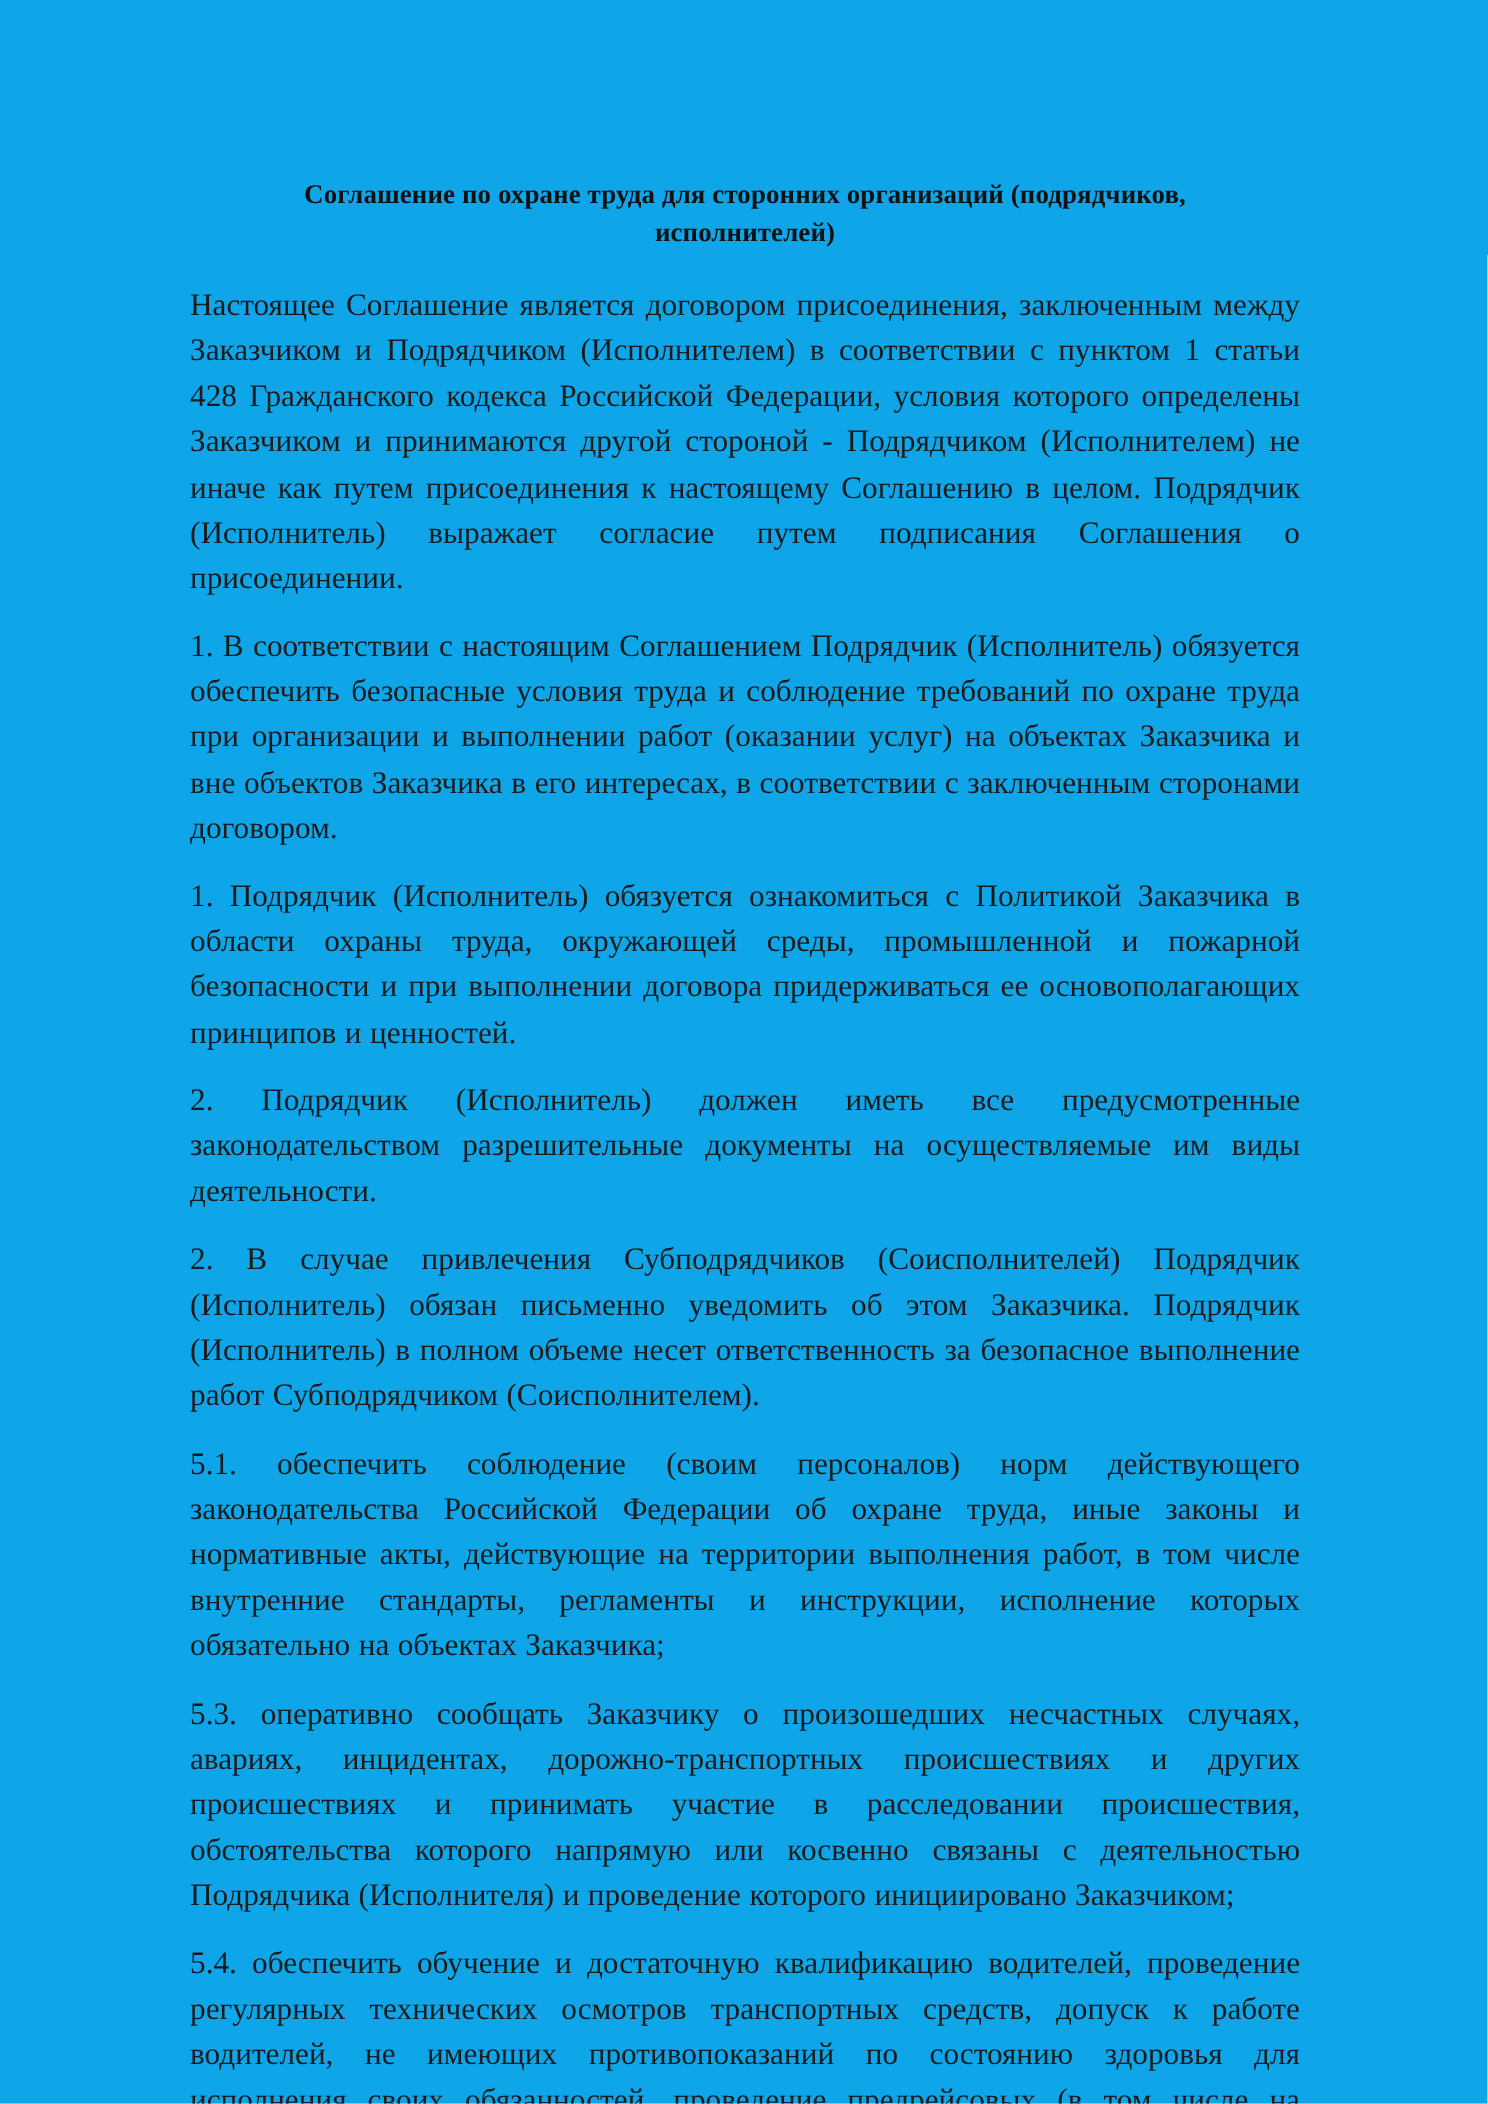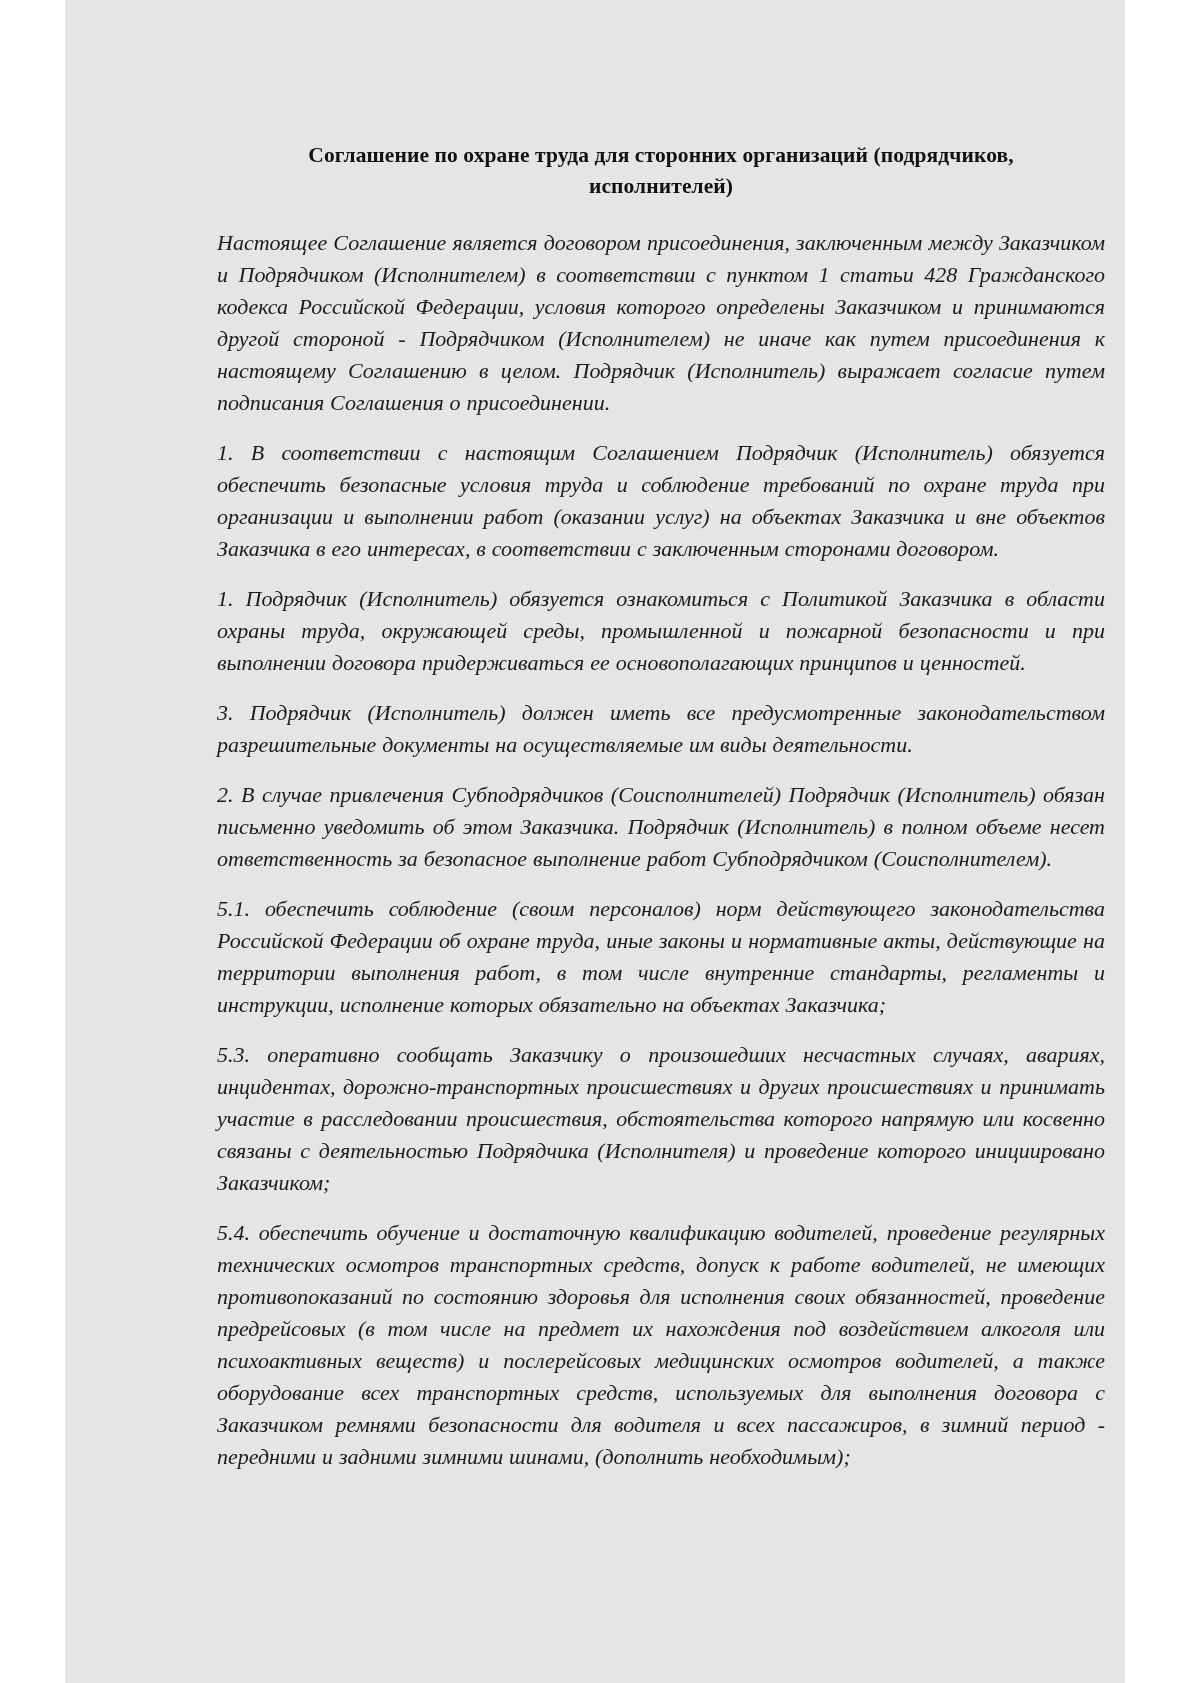--- a/index.html
+++ b/index.html
@@ -7,53 +7,52 @@
     margin: 0;
     padding: 0;
     background: #ffffff;
   }
   body {
     font-family: "Liberation Serif", "DejaVu Serif", serif;
     color: #1a1a1a;
   }
   .page {
     position: relative;
-    width: 1060px;
+    width: 1190px;
     height: 1683px;
     margin: 0 auto;
-    background: #e5e5e5;
+    background: #0ea5e9;
     box-sizing: border-box;
     overflow: hidden;
   }
   .content {
     position: absolute;
     left: 152px;
     top: 140px;
     width: 888px;
   }
   .doc-title {
     font-size: 21.5px;
     font-weight: bold;
     text-align: center;
     line-height: 1.42;
     letter-spacing: 0.1px;
     margin: 0 0 26px 0;
     padding: 0 58px;
     color: #111111;
   }
   .para {
-    font-size: 22px;
+    font-size: 25px;
     line-height: 1.455;
     text-align: justify;
     text-justify: inter-word;
     margin: 0 0 18px 0;
     color: #1b1b1b;
     hyphens: none;
     word-spacing: 0.02em;
-    font-style: italic;
   }
   .para:last-child {
     margin-bottom: 0;
   }
   
   .content {
     -webkit-font-smoothing: antialiased;
   }
 </style>
 </head>
@@ -63,21 +62,21 @@
   <div class="content">
 
     <h1 class="doc-title">Соглашение по охране труда для сторонних организаций (подрядчиков, исполнителей)</h1>
 
     <p class="para">Настоящее Соглашение является договором присоединения, заключенным между Заказчиком и Подрядчиком (Исполнителем) в соответствии с пунктом 1 статьи 428 Гражданского кодекса Российской Федерации, условия которого определены Заказчиком и принимаются другой стороной - Подрядчиком (Исполнителем) не иначе как путем присоединения к настоящему Соглашению в целом. Подрядчик (Исполнитель) выражает согласие путем подписания Соглашения о присоединении.</p>
 
     <p class="para">1. В соответствии с настоящим Соглашением Подрядчик (Исполнитель) обязуется обеспечить безопасные условия труда и соблюдение требований по охране труда при организации и выполнении работ (оказании услуг) на объектах Заказчика и вне объектов Заказчика в его интересах, в соответствии с заключенным сторонами договором.</p>
 
     <p class="para">1. Подрядчик (Исполнитель) обязуется ознакомиться с Политикой Заказчика в области охраны труда, окружающей среды, промышленной и пожарной безопасности и при выполнении договора придерживаться ее основополагающих принципов и ценностей.</p>
 
-    <p class="para">3. Подрядчик (Исполнитель) должен иметь все предусмотренные законодательством разрешительные документы на осуществляемые им виды деятельности.</p>
+    <p class="para">2. Подрядчик (Исполнитель) должен иметь все предусмотренные законодательством разрешительные документы на осуществляемые им виды деятельности.</p>
 
     <p class="para">2. В случае привлечения Субподрядчиков (Соисполнителей) Подрядчик (Исполнитель) обязан письменно уведомить об этом Заказчика. Подрядчик (Исполнитель) в полном объеме несет ответственность за безопасное выполнение работ Субподрядчиком (Соисполнителем).</p>
 
 
     <p class="para">5.1. обеспечить соблюдение (своим персоналов) норм действующего законодательства Российской Федерации об охране труда, иные законы и нормативные акты, действующие на территории выполнения работ, в том числе внутренние стандарты, регламенты и инструкции, исполнение которых обязательно на объектах Заказчика;</p>
 
 
     <p class="para">5.3. оперативно сообщать Заказчику о произошедших несчастных случаях, авариях, инцидентах, дорожно-транспортных происшествиях и других происшествиях и принимать участие в расследовании происшествия, обстоятельства которого напрямую или косвенно связаны с деятельностью Подрядчика (Исполнителя) и проведение которого инициировано Заказчиком;</p>
 
     <p class="para">5.4. обеспечить обучение и достаточную квалификацию водителей, проведение регулярных технических осмотров транспортных средств, допуск к работе водителей, не имеющих противопоказаний по состоянию здоровья для исполнения своих обязанностей, проведение предрейсовых (в том числе на предмет их нахождения под воздействием алкоголя или психоактивных веществ) и послерейсовых медицинских осмотров водителей, а также оборудование всех транспортных средств, используемых для выполнения договора с Заказчиком ремнями безопасности для водителя и всех пассажиров,   в зимний период - передними и задними зимними шинами,  (дополнить  необходимым);</p>

